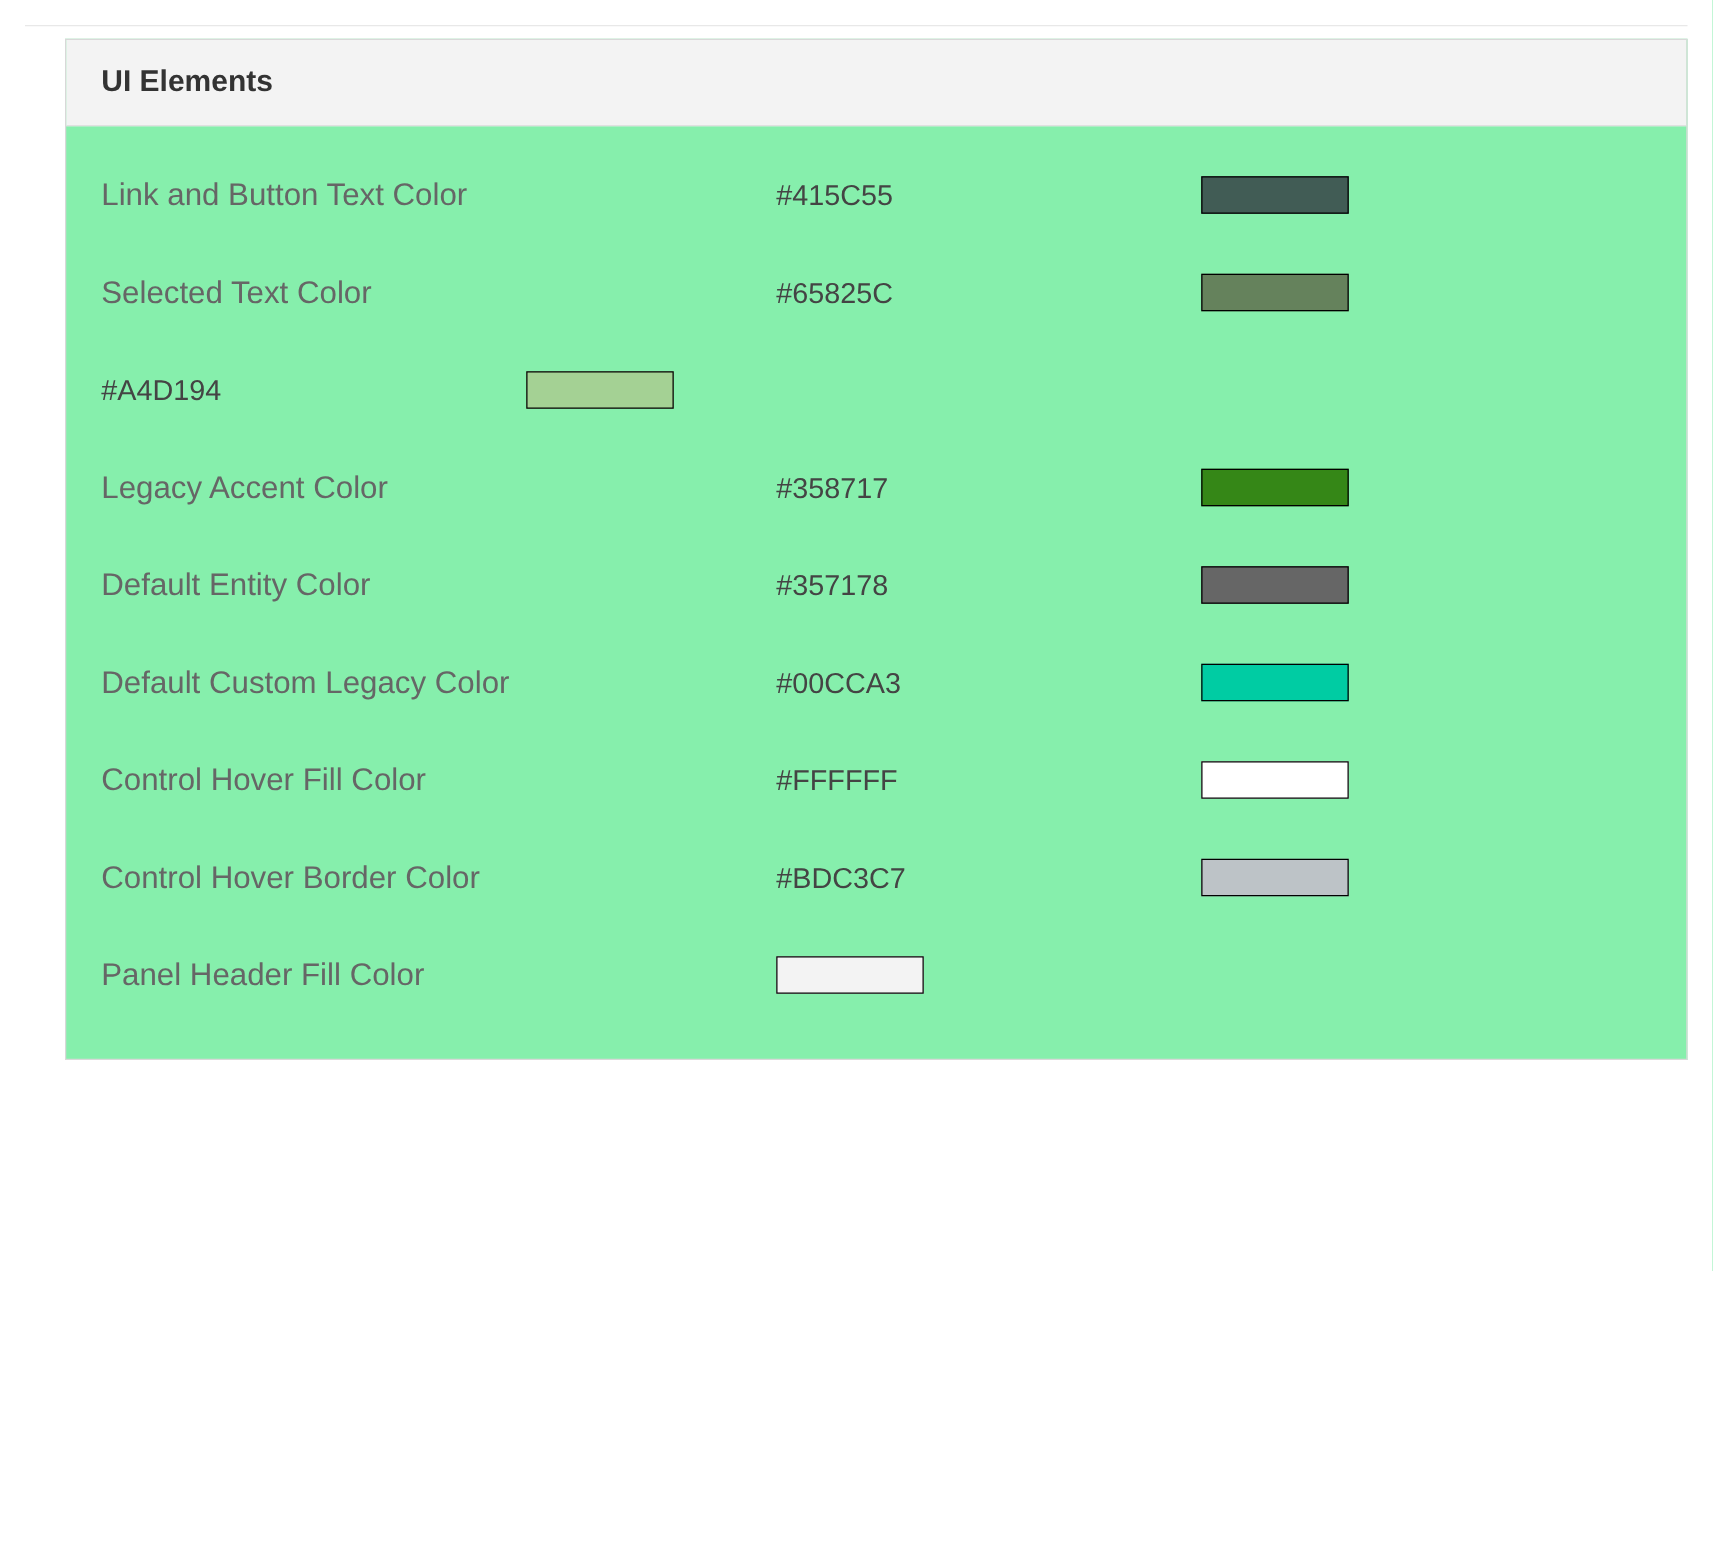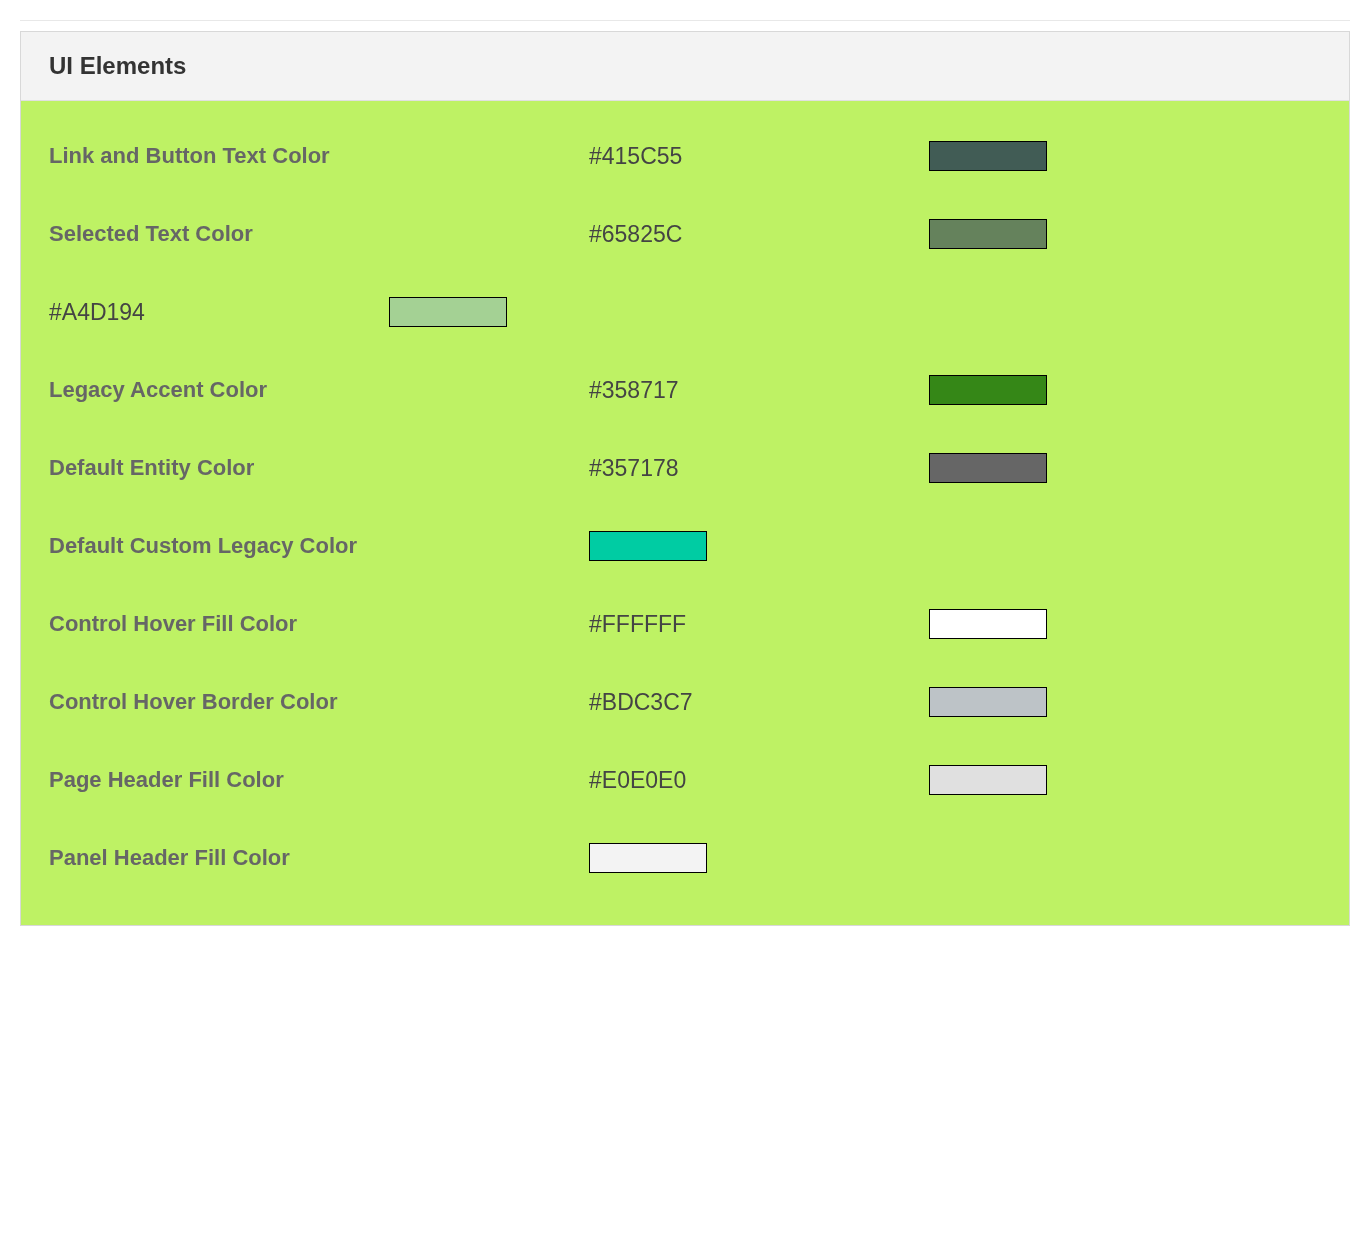--- a/index.html
+++ b/index.html
@@ -7,22 +7,23 @@
       padding: 0;
       box-sizing: border-box;
     }
     body {
       font-family: "Segoe UI", -apple-system, BlinkMacSystemFont, sans-serif;
       background: #ffffff;
       padding: 20px;
     }
     .panel {
       border: 1px solid #d8d8d8;
-      background: #bef264;
+      background: #86efac;
       margin-top: 10px;
+      margin-left: 32px;
     }
     .panel-header {
       background: #f3f3f3;
       border-bottom: 1px solid #e0e0e0;
       padding: 20px 28px;
     }
     .panel-title {
       font-size: 24px;
       font-weight: 600;
       color: #333333;
@@ -33,22 +34,22 @@
     .color-row {
       display: flex;
       align-items: center;
       padding: 24px 0;
     }
     .color-row:first-child {
       padding-top: 16px;
     }
     .color-label {
       flex: 0 0 540px;
-      font-size: 22px;
-      font-weight: 700;
+      font-size: 25px;
+      font-weight: 400;
       color: #666666;
     }
     .color-value {
       flex: 0 0 340px;
       font-size: 23px;
       font-weight: 400;
       color: #444444;
     }
     .color-swatch {
       width: 118px;
@@ -97,40 +98,36 @@
     </div>
 
     <div class="color-row">
       <div class="color-label">Default Entity Color</div>
       <div class="color-value">#357178</div>
       <div class="color-swatch" style="background-color:#666666;"></div>
     </div>
 
     <div class="color-row">
       <div class="color-label">Default Custom Legacy Color</div>
+      <div class="color-value">#00CCA3</div>
       <div class="color-swatch" style="background-color:#00CCA3;"></div>
     </div>
 
     <div class="color-row">
       <div class="color-label">Control Hover Fill Color</div>
       <div class="color-value">#FFFFFF</div>
       <div class="color-swatch" style="background-color:#FFFFFF;"></div>
     </div>
 
     <div class="color-row">
       <div class="color-label">Control Hover Border Color</div>
       <div class="color-value">#BDC3C7</div>
       <div class="color-swatch" style="background-color:#BDC3C7;"></div>
     </div>
 
-    <div class="color-row">
-      <div class="color-label">Page Header Fill Color</div>
-      <div class="color-value">#E0E0E0</div>
-      <div class="color-swatch" style="background-color:#E0E0E0;"></div>
-    </div>
 
     <div class="color-row">
       <div class="color-label">Panel Header Fill Color</div>
       <div class="color-swatch" style="background-color:#F3F3F3;"></div>
     </div>
 
   </div>
 </div>
 
 </body></html>

